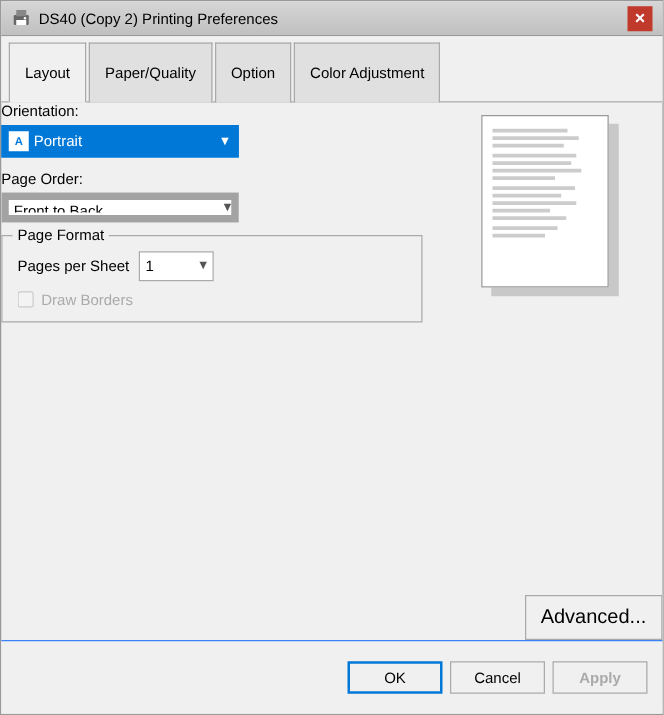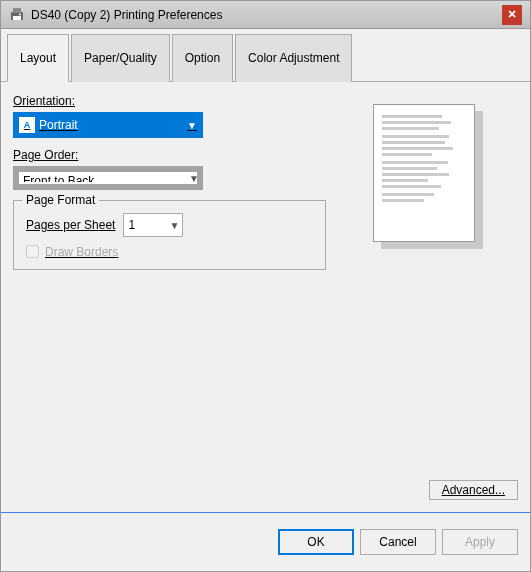--- a/index.html
+++ b/index.html
@@ -78,25 +78,23 @@
       position: relative;
       top: 1px;
     }
     .tab.active {
       background: #f0f0f0;
       border-bottom: 1px solid #f0f0f0;
       z-index: 1;
     }
     .content {
       flex: 1;
-      padding: 12px;
       display: flex;
       flex-direction: column;
       overflow: hidden;
-      text-decoration: underline;
     }
     .main-area {
       display: flex;
       flex: 1;
       gap: 12px;
     }
     .left-panel {
       flex: 1;
       display: flex;
       flex-direction: column;
@@ -271,25 +269,25 @@
       flex-direction: column;
       gap: 3px;
     }
     .bottom-area {
       display: flex;
       justify-content: flex-end;
       padding: 8px 0 0 0;
       flex-shrink: 0;
     }
     .advanced-btn {
-      height: 20px;
+      height: 36px;
       padding: 0 12px;
       background: #f0f0f0;
       border: 1px solid #aaa;
-      font-size: 12px;
+      font-size: 16px;
       cursor: pointer;
       margin-left: 48px;
     }
     .footer {
       display: flex;
       align-items: center;
       justify-content: flex-end;
       padding: 16px 12px;
       border-top: 1px solid #3b82f6;
       gap: 6px;
@@ -300,20 +298,21 @@
       width: 76px;
       height: 26px;
       background: #f0f0f0;
       border: 1px solid #aaa;
       font-size: 12px;
       cursor: pointer;
     }
     .footer-btn:disabled {
       color: #aaa;
       cursor: default;
+      font-weight: bold;
     }
     .footer-btn.default-btn {
       border: 2px solid #0078d7;
     }
   </style>
 </head>
 <body>
 
 <div class="window">
 

